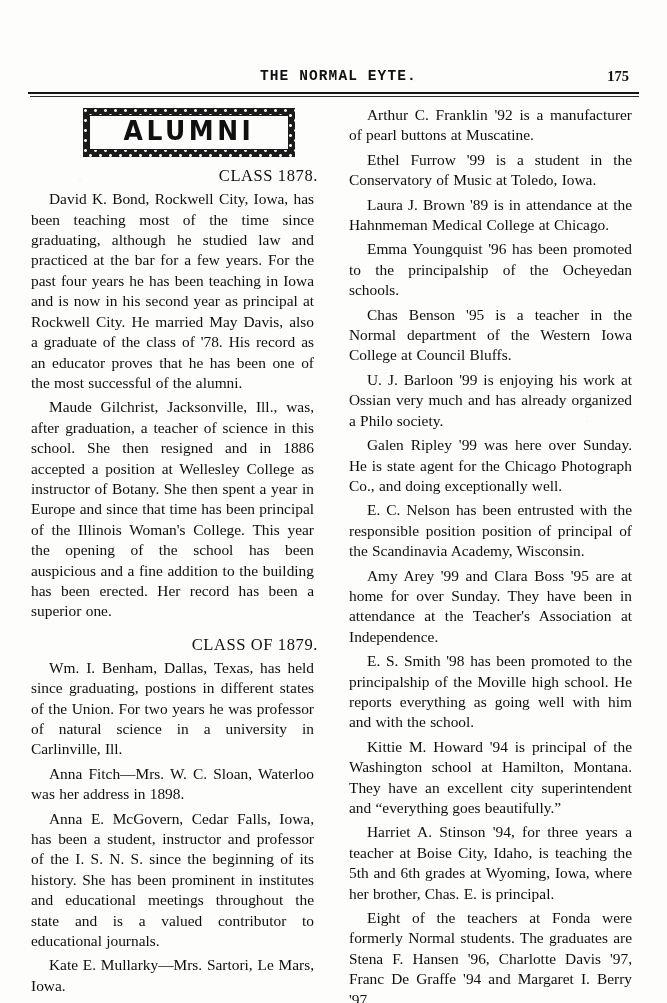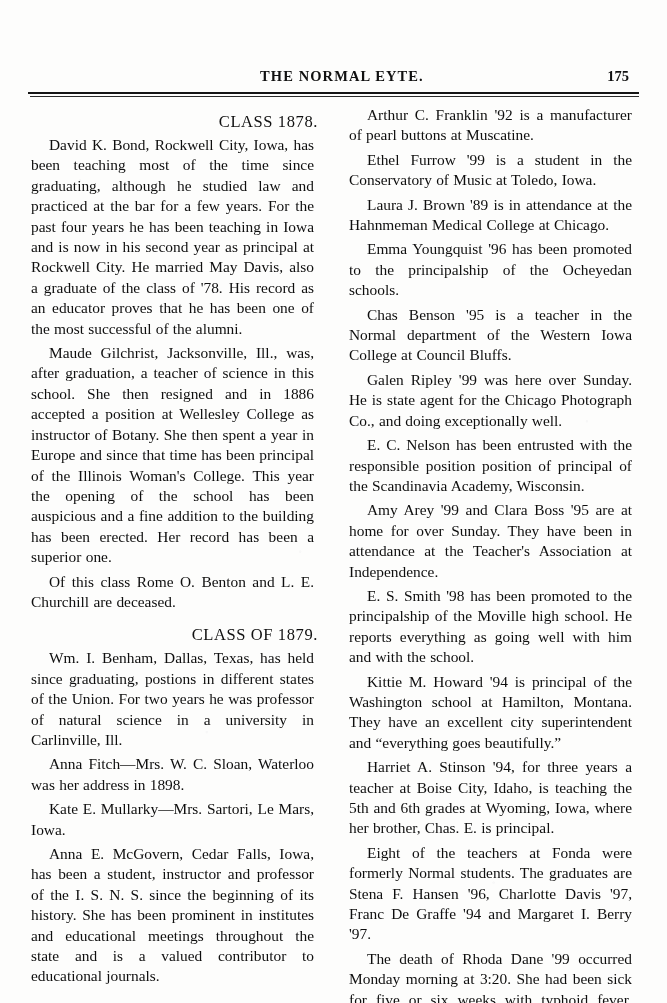--- a/index.html
+++ b/index.html
@@ -44,21 +44,21 @@
     position: absolute;
     left: 30px;
     top: 68px;
     width: 607px;
     height: 22px;
   }
   .masthead-title {
     position: absolute;
     left: 230px;
     top: 0;
-    font-family: Liberation Serif, serif;
+    font-family: Liberation Mono, monospace;
     font-weight: bold;
     font-size: 14.5px;
     letter-spacing: 1.1px;
     color: #111;
     white-space: nowrap;
   }
   .page-number {
     position: absolute;
     right: 8px;
     top: 0;
@@ -165,42 +165,47 @@
     <div class="page-number">175</div>
   </div>
 
   <div class="rule-double">
     <div class="thick"></div>
     <div class="thin"></div>
   </div>
 
   <div class="col col-left">
 
+    <div class="alumni-banner">
+      <div class="alumni-inner">
+        <span class="alumni-word">ALUMNI</span>
+      </div>
+    </div>
 
     <div class="class-heading">CLASS 1878.</div>
 
     <p class="body">David K. Bond, Rockwell City, Iowa, has been teaching most of the time since graduating, although he studied law and practiced at the bar for a few years. For the past four years he has been teaching in Iowa and is now in his second year as principal at Rockwell City. He married May Davis, also a graduate of the class of '78. His record as an educator proves that he has been one of the most successful of the alumni.</p>
     <p class="body">Maude Gilchrist, Jacksonville, Ill., was, after graduation, a teacher of science in this school. She then resigned and in 1886 accepted a position at Wellesley College as instructor of Botany. She then spent a year in Europe and since that time has been principal of the Illinois Woman's College. This year the opening of the school has been auspicious and a fine addition to the building has been erected. Her record has been a superior one.</p>
-    <p class="body">Of this class Rome O. Benton and L. E. Churchill are deceased.</p>
 
     <div class="class-heading spaced">CLASS OF 1879.</div>
 
     <p class="body">Wm. I. Benham, Dallas, Texas, has held since graduating, postions in different states of the Union. For two years he was professor of natural science in a university in Carlinville, Ill.</p>
     <p class="body">Anna Fitch—Mrs. W. C. Sloan, Waterloo was her address in 1898.</p>
+    <p class="body">Anna E. McGovern, Cedar Falls, Iowa, has been a student, instructor and professor of the I. S. N. S. since the beginning of its history. She has been prominent in institutes and educational meetings throughout the state and is a valued contributor to educational journals.</p>
     <p class="body">Kate E. Mullarky—Mrs. Sartori, Le Mars, Iowa.</p>
-    <p class="body">Anna E. McGovern, Cedar Falls, Iowa, has been a student, instructor and professor of the I. S. N. S. since the beginning of its history. She has been prominent in institutes and educational meetings throughout the state and is a valued contributor to educational journals.</p>
 
   </div>
 
   <div class="col col-right">
     <p class="body">Arthur C. Franklin '92 is a manufacturer of pearl buttons at Muscatine.</p>
     <p class="body">Ethel Furrow '99 is a student in the Conservatory of Music at Toledo, Iowa.</p>
     <p class="body">Laura J. Brown '89 is in attendance at the Hahnmeman Medical College at Chicago.</p>
     <p class="body">Emma Youngquist '96 has been promoted to the principalship of the Ocheyedan schools.</p>
     <p class="body">Chas Benson '95 is a teacher in the Normal department of the Western Iowa College at Council Bluffs.</p>
+    <p class="body">U. J. Barloon '99 is enjoying his work at Ossian very much and has already organized a Philo society.</p>
     <p class="body">Galen Ripley '99 was here over Sunday. He is state agent for the Chicago Photograph Co., and doing exceptionally well.</p>
     <p class="body">E. C. Nelson has been entrusted with the responsible position position of principal of the Scandinavia Academy, Wisconsin.</p>
     <p class="body">Amy Arey '99 and Clara Boss '95 are at home for over Sunday. They have been in attendance at the Teacher's Association at Independence.</p>
     <p class="body">E. S. Smith '98 has been promoted to the principalship of the Moville high school. He reports everything as going well with him and with the school.</p>
     <p class="body">Kittie M. Howard '94 is principal of the Washington school at Hamilton, Montana. They have an excellent city superintendent and “everything goes beautifully.”</p>
     <p class="body">Harriet A. Stinson '94, for three years a teacher at Boise City, Idaho, is teaching the 5th and 6th grades at Wyoming, Iowa, where her brother, Chas. E. is principal.</p>
     <p class="body">Eight of the teachers at Fonda were formerly Normal students. The graduates are Stena F. Hansen '96, Charlotte Davis '97, Franc De Graffe '94 and Margaret I. Berry '97.</p>
     <p class="body">The death of Rhoda Dane '99 occurred Monday morning at 3:20. She had been sick for five or six weeks with typhoid fever, followed by pneumonia. The remains were taken to Washburn for burial.</p>
   </div>
 </div>

